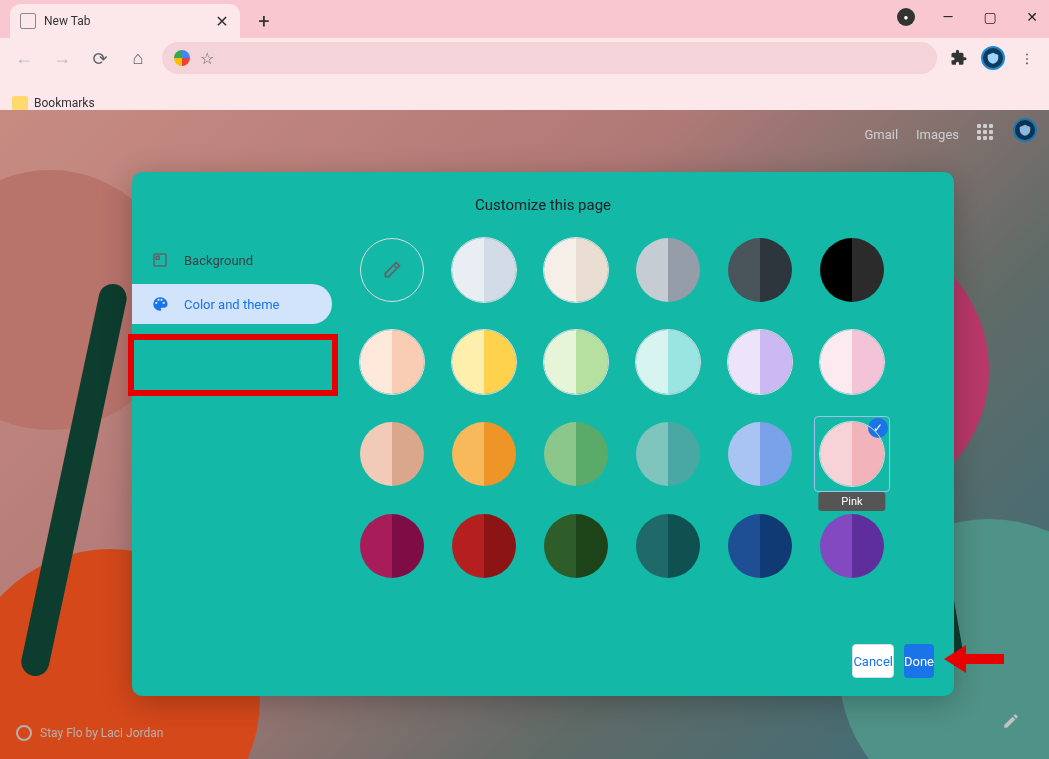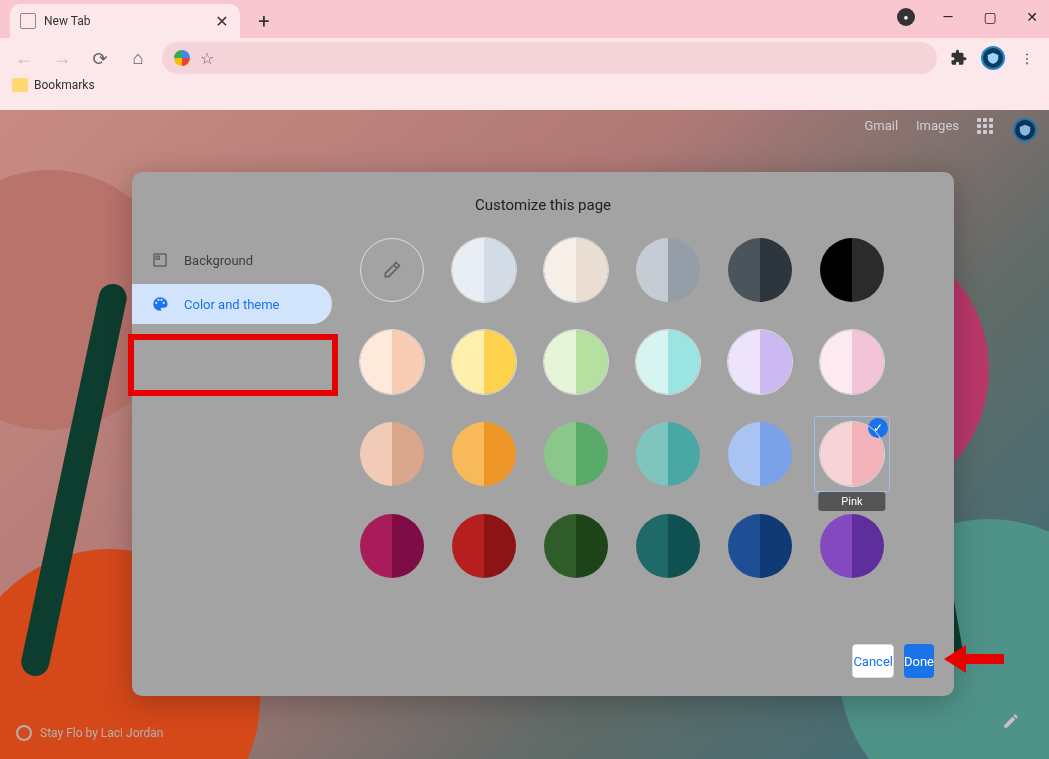--- a/index.html
+++ b/index.html
@@ -23,42 +23,42 @@
   .nav-btn.dis { color:#bbb; }
   .omnibox { flex:1; height:32px; background:#f4d3d9; border-radius:16px; display:flex; align-items:center; padding:0 12px; gap:10px;}
   .omni-g { width:16px;height:16px;border-radius:50%;background:conic-gradient(#4285F4 0 25%,#EA4335 0 50%,#FBBC05 0 75%,#34A853 0);}
   .omni-input { flex:1; border:none; background:transparent; font-size:14px; color:#5f6368; outline:none;}
   .star { color:#5f6368; font-size:16px; cursor:pointer;}
   .ext, .menu, .avatar { width:24px;height:24px;display:flex;align-items:center;justify-content:center;cursor:pointer;color:#333;}
   .avatar-circ { width:24px;height:24px;border-radius:50%;background:#103a5a;display:flex;align-items:center;justify-content:center;border:2px solid #1f88d0;}
   .avatar-circ svg{width:14px;height:14px;}
 
   
-  .bm-bar { height:32px; background:#fce7ea; display:flex; align-items:flex-start; padding:0 12px; gap:8px; }
+  .bm-bar { height:32px; background:#fce7ea; display:flex; align-items:flex-end; padding:0 12px; gap:8px; }
   .bm-folder { display:flex; align-items:center; gap:6px; cursor:pointer; color:#333; font-size:12px;}
   .folder-ico { width:16px;height:14px;background:#ffd86e;border-radius:2px;}
 
   
   .content { position:absolute; left:0; right:0; top:110px; bottom:0; background:linear-gradient(135deg,#e49f94,#c98a87 40%,#6d7a76 70%,#3f7f8c); overflow:hidden;}
   .blob1{position:absolute;width:260px;height:260px;border-radius:50%;background:#d2837a;left:-80px;top:60px;}
   .blob2{position:absolute;width:300px;height:300px;border-radius:50%;background:#f3531e;left:-40px;bottom:-90px;}
   .blob3{position:absolute;width:300px;height:300px;border-radius:50%;background:#5aa79a;right:-90px;bottom:-60px;}
   .blob4{position:absolute;width:280px;height:280px;border-radius:50%;background:#d24078;right:60px;top:120px;}
   .stem1{position:absolute;width:28px;height:400px;background:#0f4636;left:60px;top:170px;border-radius:14px;transform:rotate(12deg);}
   .stem2{position:absolute;width:28px;height:420px;background:#0f4636;right:120px;top:140px;border-radius:14px;transform:rotate(-10deg);}
-  .topnav { position:absolute; right:12px; top:8px; display:flex; gap:18px; align-items:flex-start; color:#eaeaef; font-size:13px;}
+  .topnav { position:absolute; right:12px; top:8px; display:flex; gap:18px; align-items:flex-end; color:#eaeaef; font-size:13px;}
   .apps-grid { width:18px;height:18px;display:grid;grid-template-columns:repeat(3,4px);grid-template-rows:repeat(3,4px);gap:2px;}
   .apps-grid span{background:#eaeaef;border-radius:1px;}
   .attrib { position:absolute; left:16px; bottom:18px; display:flex; gap:8px; align-items:center; color:#cfc9c7; font-size:12px;}
   .link-ico { width:16px;height:16px;border:2px solid #cfc9c7;border-radius:8px;}
   .edit-fab { position:absolute; right:20px; bottom:20px; width:36px;height:36px;border-radius:50%;display:flex;align-items:center;justify-content:center;color:#ddd;}
 
   
   .scrim { position:absolute; left:0;right:0;top:110px;bottom:0; background:rgba(0,0,0,0.12);}
-  .dialog { position:absolute; left:132px; top:172px; width:822px; height:524px; background:#a3a3a3; border-radius:10px; box-shadow:0 6px 30px rgba(0,0,0,0.25); overflow:visible;}
+  .dialog { position:absolute; left:132px; top:172px; width:822px; height:524px; background:#14b8a6; border-radius:10px; box-shadow:0 6px 30px rgba(0,0,0,0.25); overflow:visible;}
   .dlg-title { text-align:center; font-size:15px; color:#202124; padding:24px 0 12px;}
   .dlg-body { display:flex; padding:0 0px 0 0px;}
   .dlg-side { width:200px; padding:14px 0 0 0; display:flex;flex-direction:column;gap:4px;}
   .side-item { height:40px; display:flex;align-items:center;gap:14px;padding:0 18px; border-radius:0 20px 20px 0; color:#3c4043; font-size:13px; cursor:pointer;}
   .side-item .ico{width:20px;display:flex;justify-content:center;color:#5f6368;}
   .side-item.active { background:#d2e3fc; color:#1a73e8;}
   .side-item.active .ico{color:#1a73e8;}
   .highlight-box { position:absolute; left:-4px; top:162px; width:210px; height:62px; border:6px solid #e60000; background:rgba(255,0,0,0);}
 
   .dlg-main { flex:1; padding:12px 28px 0 28px;}

